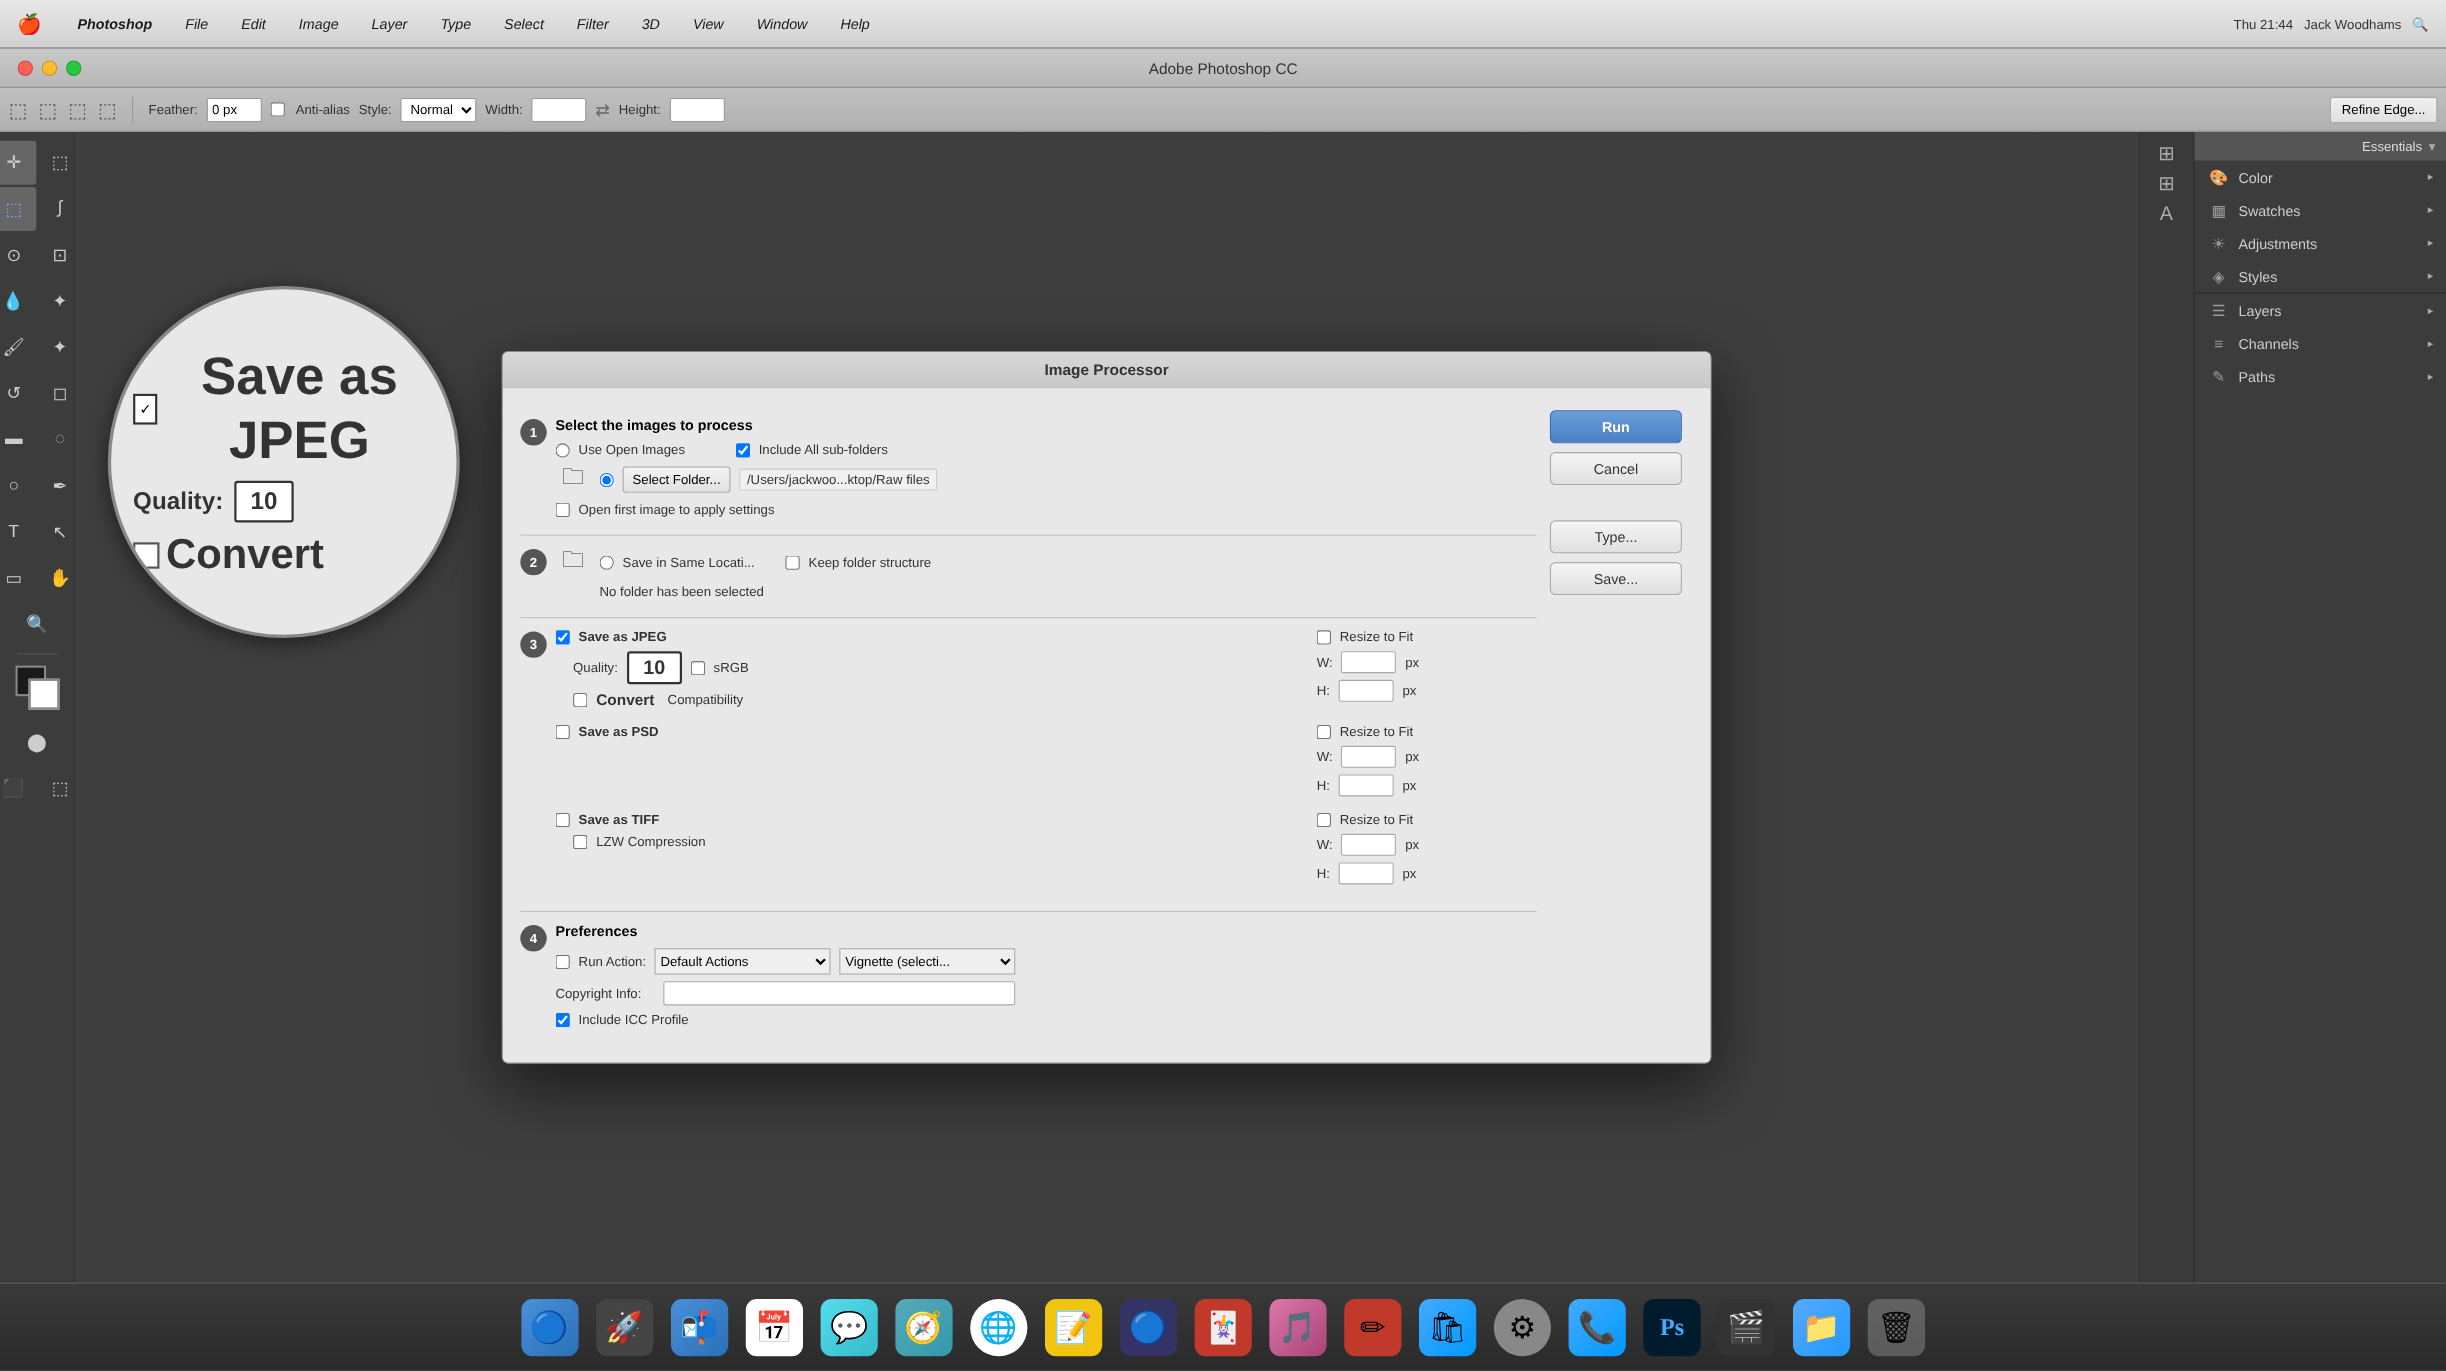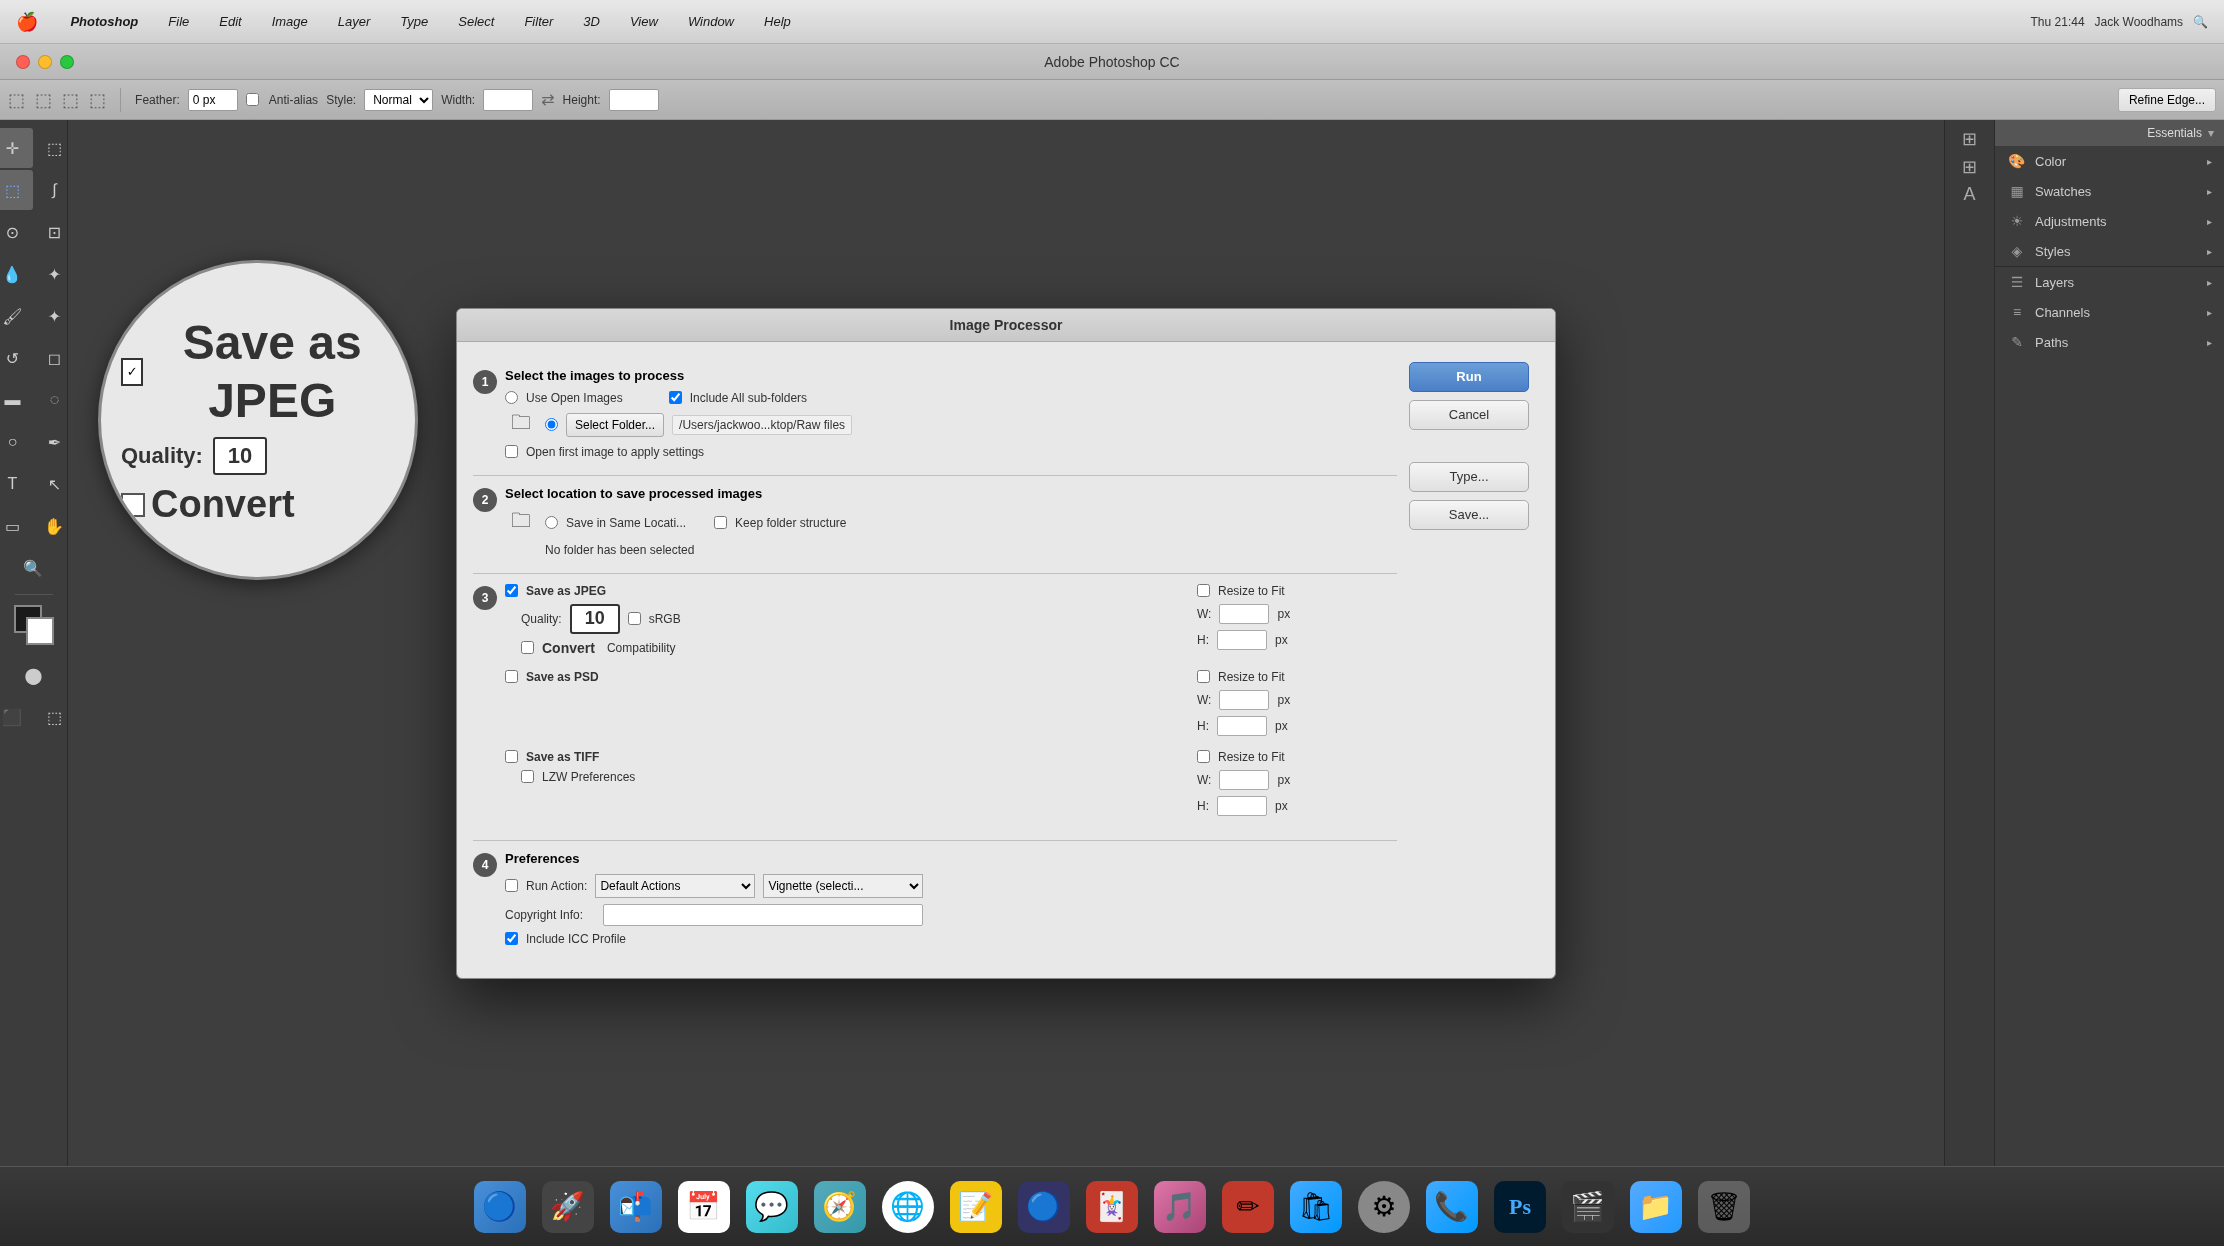--- a/index.html
+++ b/index.html
@@ -605,21 +605,20 @@
                 <div class="form-row">
                   <input type="checkbox" style="">
                   <span>Open first image to apply settings</span>
                 </div>
               </div>
             </div>
 
             <div class="section-row">
               <div class="section-num">2</div>
               <div class="section-content">
-                <div class="section-title">Select location to save processed images</div>
                 <div class="form-row">
                   <span class="folder-icon">🗀</span>
                   <input type="radio" name="dest" style="">
                   <span>Save in Same Locati...</span>
                   <input type="checkbox" style="margin-left: 20px;">
                   <span>Keep folder structure</span>
                 </div>
                 <div class="form-row">
                   <span style="margin-left:40px;">No folder has been selected</span>
                 </div>
@@ -692,21 +691,21 @@
                 </div>
 
                 <div class="jpeg-section" style="margin-top:6px;">
                   <div class="jpeg-left">
                     <div class="form-row">
                       <input type="checkbox" style="">
                       <span style="font-weight:600;">Save as TIFF</span>
                     </div>
                     <div class="form-row" style="margin-left:16px;">
                       <input type="checkbox" style="">
-                      <span>LZW Preferences</span>
+                      <span>LZW Compression</span>
                     </div>
                   </div>
                   <div class="jpeg-right">
                     <div class="form-row">
                       <input type="checkbox" style="">
                       <span>Resize to Fit</span>
                     </div>
                     <div class="form-row">
                       <span>W:</span>
                       <input class="wh-input" type="text" value="" style="">

